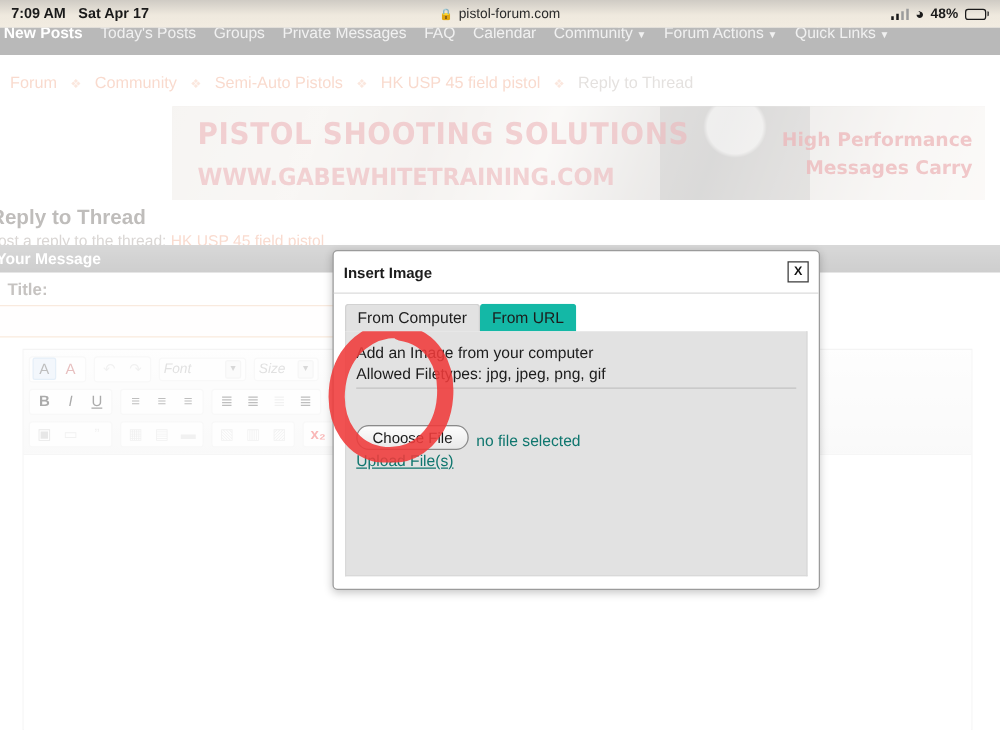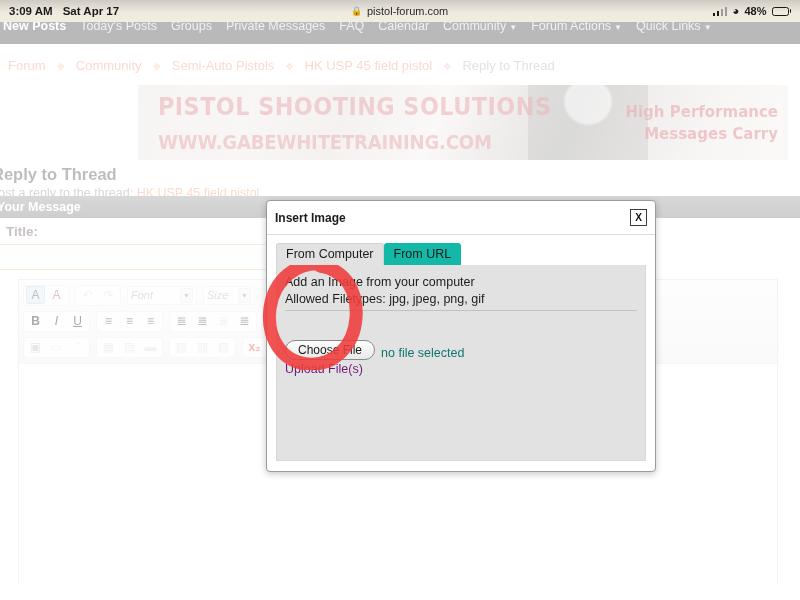--- a/index.html
+++ b/index.html
@@ -220,21 +220,21 @@
     margin-top:2px;width:418px;max-width:100%;
     border-top:1px solid #c2c2c2;
     display:flex;align-items:flex-end;gap:6px;padding-top:3px;
   }
   #choose-file{
     border:1px solid #8a8a8a;border-radius:10px;
     background:linear-gradient(to bottom,#fdfdfd,#e9e9e9);
     font-size:12px;color:#1a1a1a;padding:2px 12px;line-height:14px;
   }
   #no-file{font-size:12.5px;color:#0f766e;margin-top:32px;}
-  #upload-line{font-size:12.5px;color:#701a75;margin-top:2px;}
+  #upload-line{font-size:12.5px;color:#0f766e;margin-top:2px;text-decoration:underline;}
 
   
   #annot{
     position:absolute;left:262px;top:258px;width:118px;height:112px;
     pointer-events:none;
   }
 </style>
 </head>
 <body>
 
@@ -358,21 +358,21 @@
     <span class="nav-item"><span>Calendar</span></span>
     <span class="nav-item"><span>Community</span><span class="caret">▼</span></span>
     <span class="nav-item"><span>Forum Actions</span><span class="caret">▼</span></span>
     <span class="nav-item"><span>Quick Links</span><span class="caret">▼</span></span>
   </div>
 </div>
 <div id="fade-nav"></div>
 
 <div id="status-bar">
   <div id="status-left">
-    <span>3:09 AM</span>
+    <span>7:09 AM</span>
     <span>Sat Apr 17</span>
   </div>
   <div id="status-right">
     <span class="sig-bars">
         <i></i>
         <i></i>
         <i></i>
         <i></i>
       </span>
     <span class="wifi-ico">◕</span>

